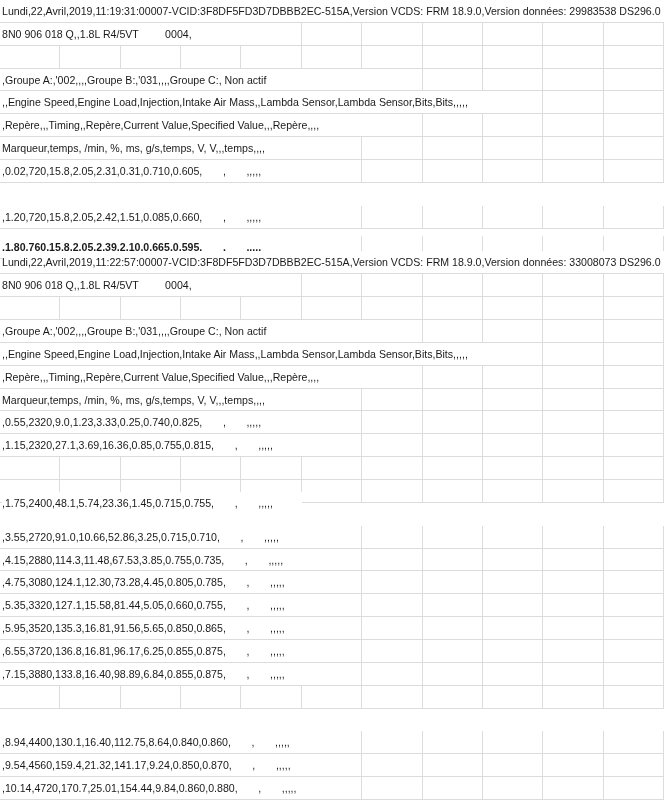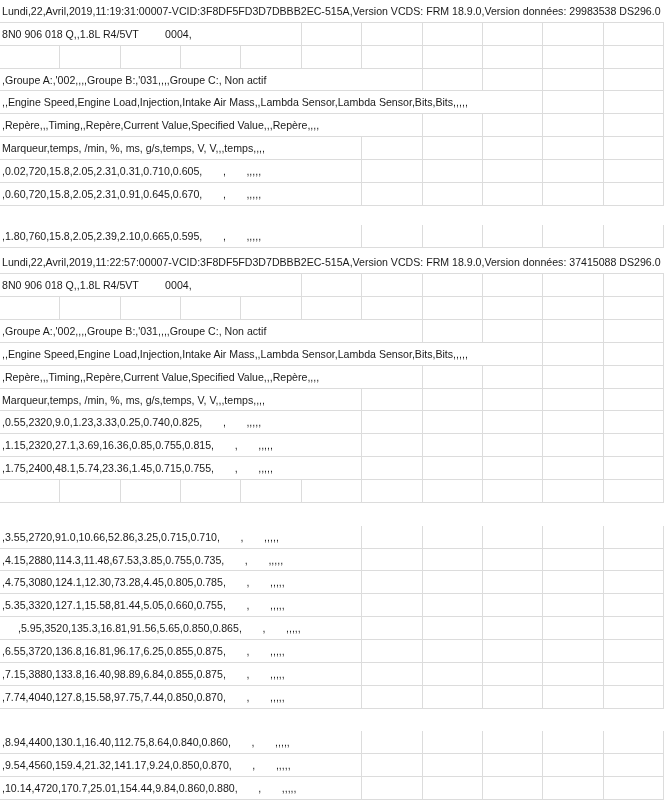--- a/index.html
+++ b/index.html
@@ -132,35 +132,35 @@
       <div class="gridcell" style="left: 181.091px; width: 60.3636px;"></div>
       <div class="gridcell" style="left: 241.455px; width: 60.3636px;"></div>
       <div class="gridcell" style="left: 301.818px; width: 60.3636px;"></div>
       <div class="gridcell" style="left: 362.182px; width: 60.3636px;"></div>
       <div class="gridcell" style="left: 422.545px; width: 60.3636px;"></div>
       <div class="gridcell" style="left: 482.909px; width: 60.3636px;"></div>
       <div class="gridcell" style="left: 543.273px; width: 60.3636px;"></div>
       <div class="gridcell" style="left: 603.636px; width: 60.3636px;"></div>
       <div class="celltext" style="width: 297.818px; overflow: hidden;">,0.02,720,15.8,2.05,2.31,0.31,0.710,0.605,       ,       ,,,,,</div>
     </div>
-    <div class="row" style="top: 182.857px;">
-      <div class="gridcell" style="left: 0px; width: 60.3636px;"></div>
-      <div class="gridcell" style="left: 60.3636px; width: 60.3636px;"></div>
-      <div class="gridcell" style="left: 120.727px; width: 60.3636px;"></div>
-      <div class="gridcell" style="left: 181.091px; width: 60.3636px;"></div>
-      <div class="gridcell" style="left: 241.455px; width: 60.3636px;"></div>
-      <div class="gridcell" style="left: 301.818px; width: 60.3636px;"></div>
-      <div class="gridcell" style="left: 362.182px; width: 60.3636px;"></div>
-      <div class="gridcell" style="left: 422.545px; width: 60.3636px;"></div>
-      <div class="gridcell" style="left: 482.909px; width: 60.3636px;"></div>
-      <div class="gridcell" style="left: 543.273px; width: 60.3636px;"></div>
-      <div class="gridcell" style="left: 603.636px; width: 60.3636px;"></div>
-      <div class="celltext" style="width: 297.818px; overflow: hidden;">,0.60,720,15.8,2.05,2.31,0.91,0.645,0.670,       ,       ,,,,,</div>
-    </div>
-    <div class="row" style="top: 225px;">
+    <div class="row" style="top: 205.714px;">
+      <div class="gridcell" style="left: 0px; width: 60.3636px;"></div>
+      <div class="gridcell" style="left: 60.3636px; width: 60.3636px;"></div>
+      <div class="gridcell" style="left: 120.727px; width: 60.3636px;"></div>
+      <div class="gridcell" style="left: 181.091px; width: 60.3636px;"></div>
+      <div class="gridcell" style="left: 241.455px; width: 60.3636px;"></div>
+      <div class="gridcell" style="left: 301.818px; width: 60.3636px;"></div>
+      <div class="gridcell" style="left: 362.182px; width: 60.3636px;"></div>
+      <div class="gridcell" style="left: 422.545px; width: 60.3636px;"></div>
+      <div class="gridcell" style="left: 482.909px; width: 60.3636px;"></div>
+      <div class="gridcell" style="left: 543.273px; width: 60.3636px;"></div>
+      <div class="gridcell" style="left: 603.636px; width: 60.3636px;"></div>
+      <div class="celltext" style="width: 297.818px; overflow: hidden;">,1.20,720,15.8,2.05,2.42,1.51,0.085,0.660,       ,       ,,,,,</div>
+    </div>
+    <div class="row" style="top: 236px; font-weight: bold;">
       <div class="gridcell" style="left: 0px; width: 60.3636px;"></div>
       <div class="gridcell" style="left: 60.3636px; width: 60.3636px;"></div>
       <div class="gridcell" style="left: 120.727px; width: 60.3636px;"></div>
       <div class="gridcell" style="left: 181.091px; width: 60.3636px;"></div>
       <div class="gridcell" style="left: 241.455px; width: 60.3636px;"></div>
       <div class="gridcell" style="left: 301.818px; width: 60.3636px;"></div>
       <div class="gridcell" style="left: 362.182px; width: 60.3636px;"></div>
       <div class="gridcell" style="left: 422.545px; width: 60.3636px;"></div>
       <div class="gridcell" style="left: 482.909px; width: 60.3636px;"></div>
       <div class="gridcell" style="left: 543.273px; width: 60.3636px;"></div>
@@ -172,21 +172,21 @@
       <div class="gridcell" style="left: 60.3636px; width: 60.3636px;"></div>
       <div class="gridcell" style="left: 120.727px; width: 60.3636px;"></div>
       <div class="gridcell" style="left: 181.091px; width: 60.3636px;"></div>
       <div class="gridcell" style="left: 241.455px; width: 60.3636px;"></div>
       <div class="gridcell" style="left: 301.818px; width: 60.3636px;"></div>
       <div class="gridcell" style="left: 362.182px; width: 60.3636px;"></div>
       <div class="gridcell" style="left: 422.545px; width: 60.3636px;"></div>
       <div class="gridcell" style="left: 482.909px; width: 60.3636px;"></div>
       <div class="gridcell" style="left: 543.273px; width: 60.3636px;"></div>
       <div class="gridcell" style="left: 603.636px; width: 60.3636px;"></div>
-      <div class="celltext" style="width: 660px; overflow: hidden;">Lundi,22,Avril,2019,11:22:57:00007-VCID:3F8DF5FD3D7DBBB2EC-515A,Version VCDS: FRM 18.9.0,Version données: 37415088 DS296.0</div>
+      <div class="celltext" style="width: 660px; overflow: hidden;">Lundi,22,Avril,2019,11:22:57:00007-VCID:3F8DF5FD3D7DBBB2EC-515A,Version VCDS: FRM 18.9.0,Version données: 33008073 DS296.0</div>
     </div>
     <div class="row" style="top: 274.286px;">
       <div class="gridcell" style="left: 0px; width: 60.3636px;"></div>
       <div class="gridcell" style="left: 60.3636px; width: 60.3636px;"></div>
       <div class="gridcell" style="left: 120.727px; width: 60.3636px;"></div>
       <div class="gridcell" style="left: 181.091px; width: 60.3636px;"></div>
       <div class="gridcell" style="left: 241.455px; width: 60.3636px;"></div>
       <div class="gridcell" style="left: 301.818px; width: 60.3636px;"></div>
       <div class="gridcell" style="left: 362.182px; width: 60.3636px;"></div>
       <div class="gridcell" style="left: 422.545px; width: 60.3636px;"></div>
@@ -297,21 +297,21 @@
       <div class="gridcell" style="left: 60.3636px; width: 60.3636px;"></div>
       <div class="gridcell" style="left: 120.727px; width: 60.3636px;"></div>
       <div class="gridcell" style="left: 181.091px; width: 60.3636px;"></div>
       <div class="gridcell" style="left: 241.455px; width: 60.3636px;"></div>
       <div class="gridcell" style="left: 301.818px; width: 60.3636px;"></div>
       <div class="gridcell" style="left: 362.182px; width: 60.3636px;"></div>
       <div class="gridcell" style="left: 422.545px; width: 60.3636px;"></div>
       <div class="gridcell" style="left: 482.909px; width: 60.3636px;"></div>
       <div class="gridcell" style="left: 543.273px; width: 60.3636px;"></div>
       <div class="gridcell" style="left: 603.636px; width: 60.3636px;"></div>
-      <div class="celltext" style="width: 297.818px; overflow: hidden;">,1.75,2400,48.1,5.74,23.36,1.45,0.715,0.755,       ,       ,,,,,</div>
+      <div class="celltext" style="width: 297.818px; overflow: hidden; margin-top: 35px;">,1.75,2400,48.1,5.74,23.36,1.45,0.715,0.755,       ,       ,,,,,</div>
     </div>
     <div class="row" style="top: 480px;">
       <div class="gridcell" style="left: 0px; width: 60.3636px;"></div>
       <div class="gridcell" style="left: 60.3636px; width: 60.3636px;"></div>
       <div class="gridcell" style="left: 120.727px; width: 60.3636px;"></div>
       <div class="gridcell" style="left: 181.091px; width: 60.3636px;"></div>
       <div class="gridcell" style="left: 241.455px; width: 60.3636px;"></div>
       <div class="gridcell" style="left: 301.818px; width: 60.3636px;"></div>
       <div class="gridcell" style="left: 362.182px; width: 60.3636px;"></div>
       <div class="gridcell" style="left: 422.545px; width: 60.3636px;"></div>
@@ -380,21 +380,21 @@
       <div class="gridcell" style="left: 60.3636px; width: 60.3636px;"></div>
       <div class="gridcell" style="left: 120.727px; width: 60.3636px;"></div>
       <div class="gridcell" style="left: 181.091px; width: 60.3636px;"></div>
       <div class="gridcell" style="left: 241.455px; width: 60.3636px;"></div>
       <div class="gridcell" style="left: 301.818px; width: 60.3636px;"></div>
       <div class="gridcell" style="left: 362.182px; width: 60.3636px;"></div>
       <div class="gridcell" style="left: 422.545px; width: 60.3636px;"></div>
       <div class="gridcell" style="left: 482.909px; width: 60.3636px;"></div>
       <div class="gridcell" style="left: 543.273px; width: 60.3636px;"></div>
       <div class="gridcell" style="left: 603.636px; width: 60.3636px;"></div>
-      <div class="celltext" style="width: 297.818px; overflow: hidden; margin-left: 16px;">,5.95,3520,135.3,16.81,91.56,5.65,0.850,0.865,       ,       ,,,,,</div>
+      <div class="celltext" style="width: 297.818px; overflow: hidden;">,5.95,3520,135.3,16.81,91.56,5.65,0.850,0.865,       ,       ,,,,,</div>
     </div>
     <div class="row" style="top: 640px;">
       <div class="gridcell" style="left: 0px; width: 60.3636px;"></div>
       <div class="gridcell" style="left: 60.3636px; width: 60.3636px;"></div>
       <div class="gridcell" style="left: 120.727px; width: 60.3636px;"></div>
       <div class="gridcell" style="left: 181.091px; width: 60.3636px;"></div>
       <div class="gridcell" style="left: 241.455px; width: 60.3636px;"></div>
       <div class="gridcell" style="left: 301.818px; width: 60.3636px;"></div>
       <div class="gridcell" style="left: 362.182px; width: 60.3636px;"></div>
       <div class="gridcell" style="left: 422.545px; width: 60.3636px;"></div>
@@ -422,21 +422,20 @@
       <div class="gridcell" style="left: 60.3636px; width: 60.3636px;"></div>
       <div class="gridcell" style="left: 120.727px; width: 60.3636px;"></div>
       <div class="gridcell" style="left: 181.091px; width: 60.3636px;"></div>
       <div class="gridcell" style="left: 241.455px; width: 60.3636px;"></div>
       <div class="gridcell" style="left: 301.818px; width: 60.3636px;"></div>
       <div class="gridcell" style="left: 362.182px; width: 60.3636px;"></div>
       <div class="gridcell" style="left: 422.545px; width: 60.3636px;"></div>
       <div class="gridcell" style="left: 482.909px; width: 60.3636px;"></div>
       <div class="gridcell" style="left: 543.273px; width: 60.3636px;"></div>
       <div class="gridcell" style="left: 603.636px; width: 60.3636px;"></div>
-      <div class="celltext" style="width: 297.818px; overflow: hidden;">,7.74,4040,127.8,15.58,97.75,7.44,0.850,0.870,       ,       ,,,,,</div>
     </div>
     <div class="row" style="top: 731.429px;">
       <div class="gridcell" style="left: 0px; width: 60.3636px;"></div>
       <div class="gridcell" style="left: 60.3636px; width: 60.3636px;"></div>
       <div class="gridcell" style="left: 120.727px; width: 60.3636px;"></div>
       <div class="gridcell" style="left: 181.091px; width: 60.3636px;"></div>
       <div class="gridcell" style="left: 241.455px; width: 60.3636px;"></div>
       <div class="gridcell" style="left: 301.818px; width: 60.3636px;"></div>
       <div class="gridcell" style="left: 362.182px; width: 60.3636px;"></div>
       <div class="gridcell" style="left: 422.545px; width: 60.3636px;"></div>

